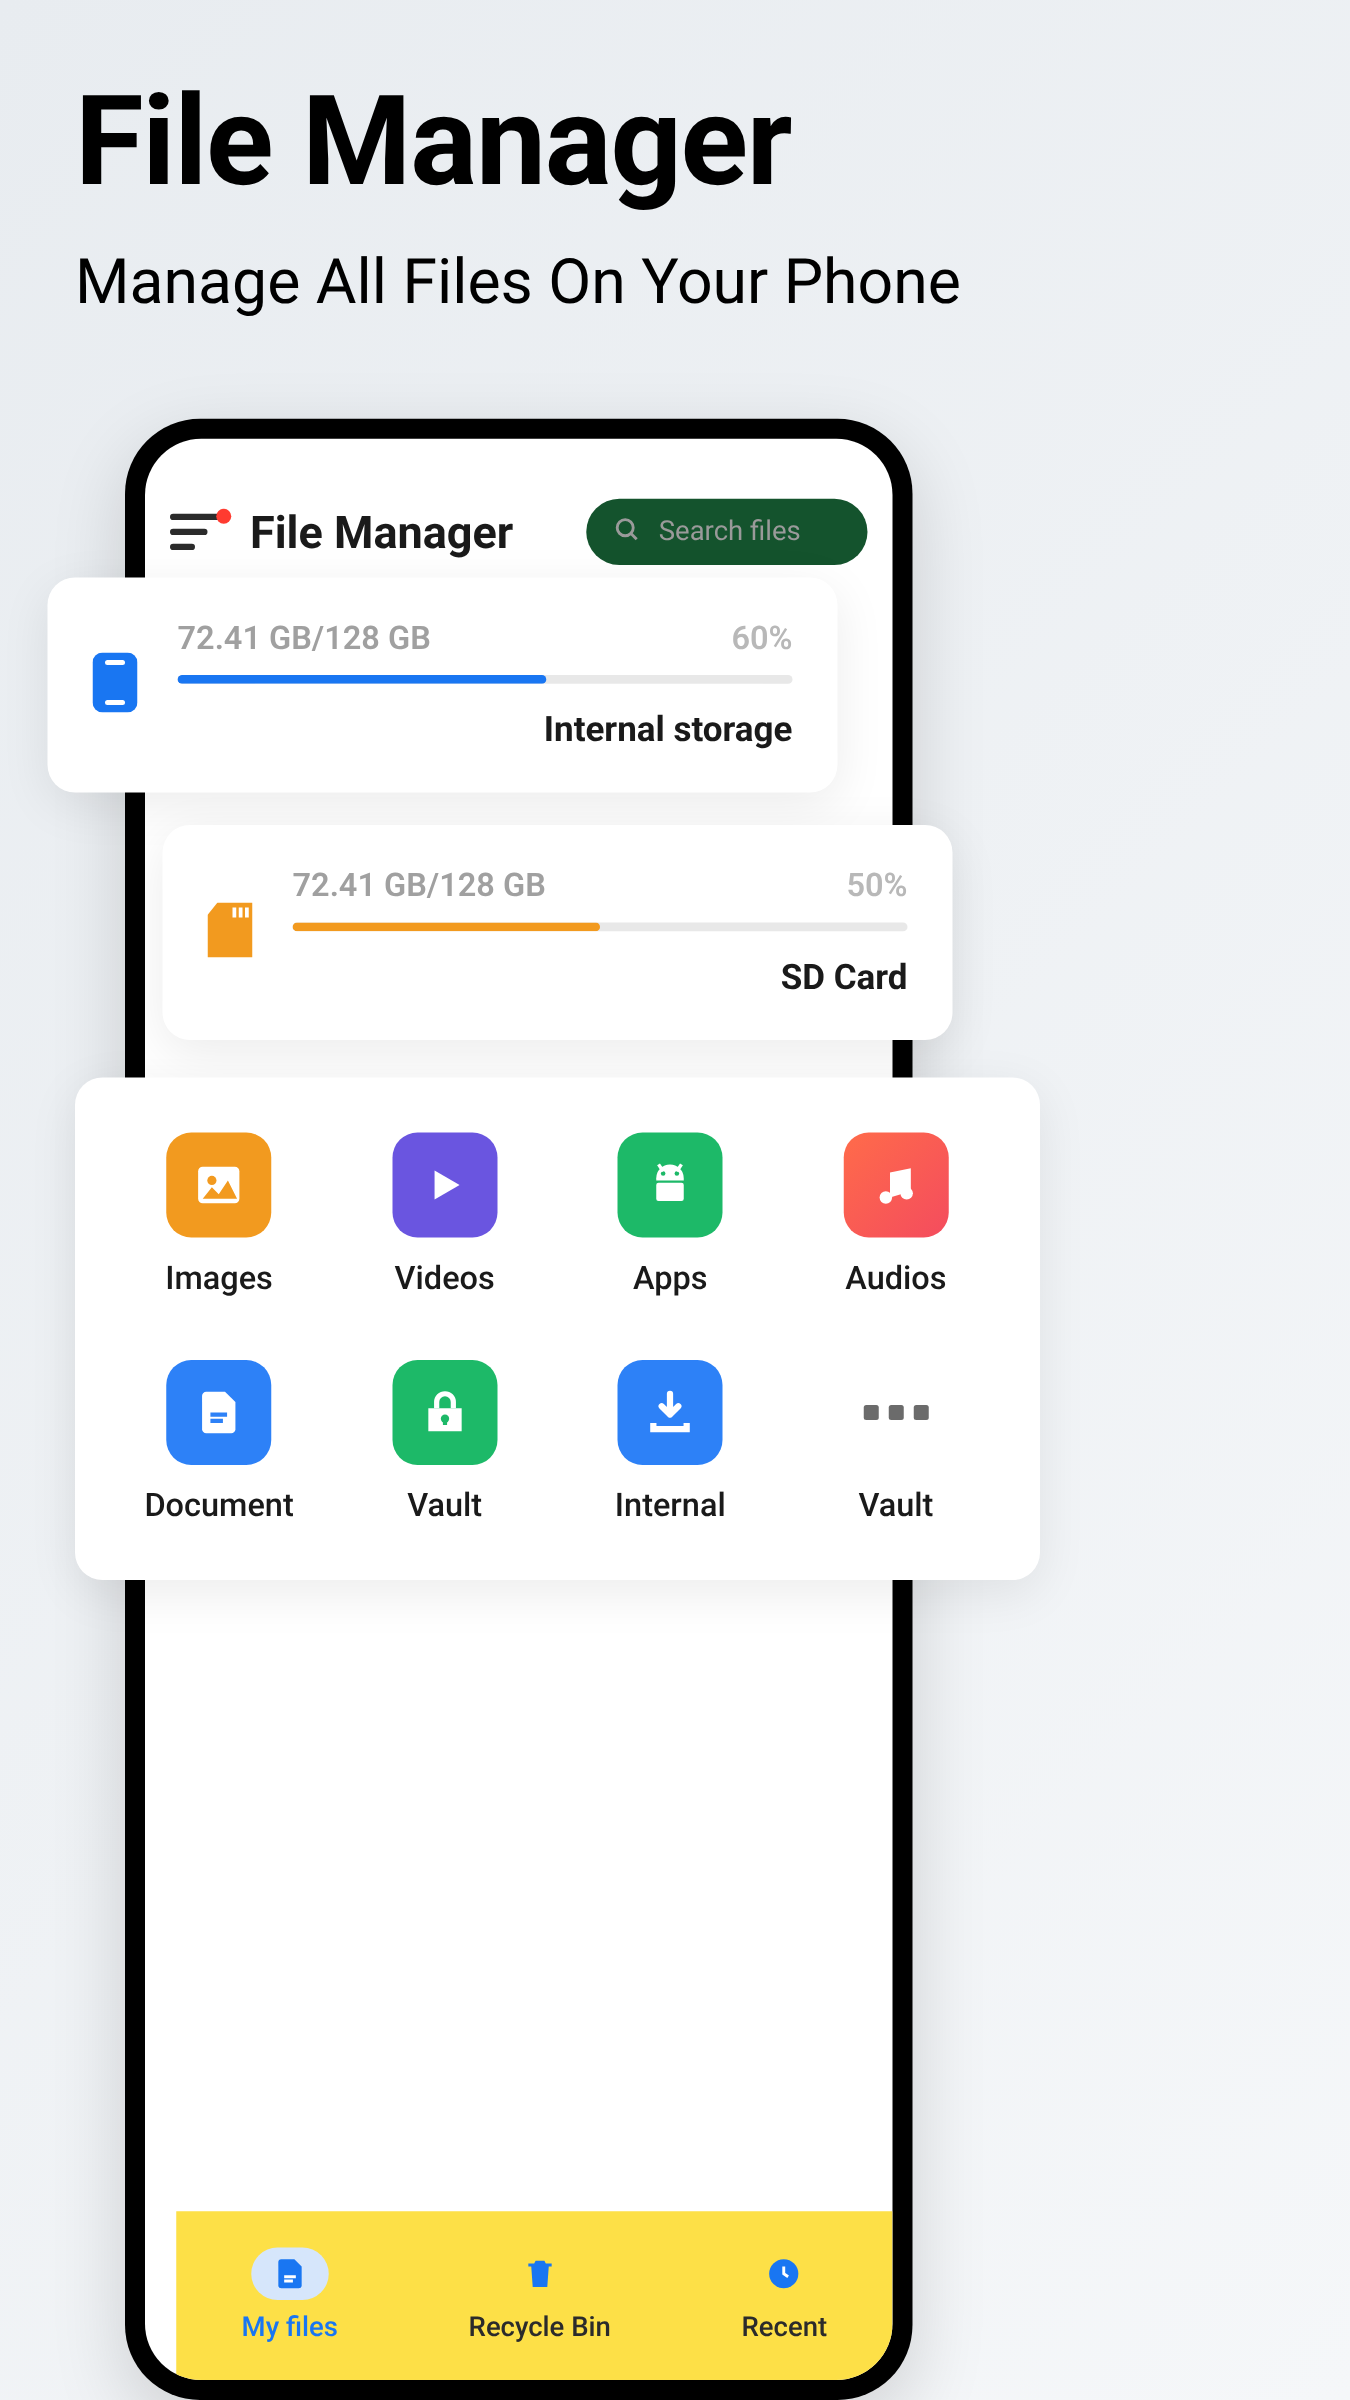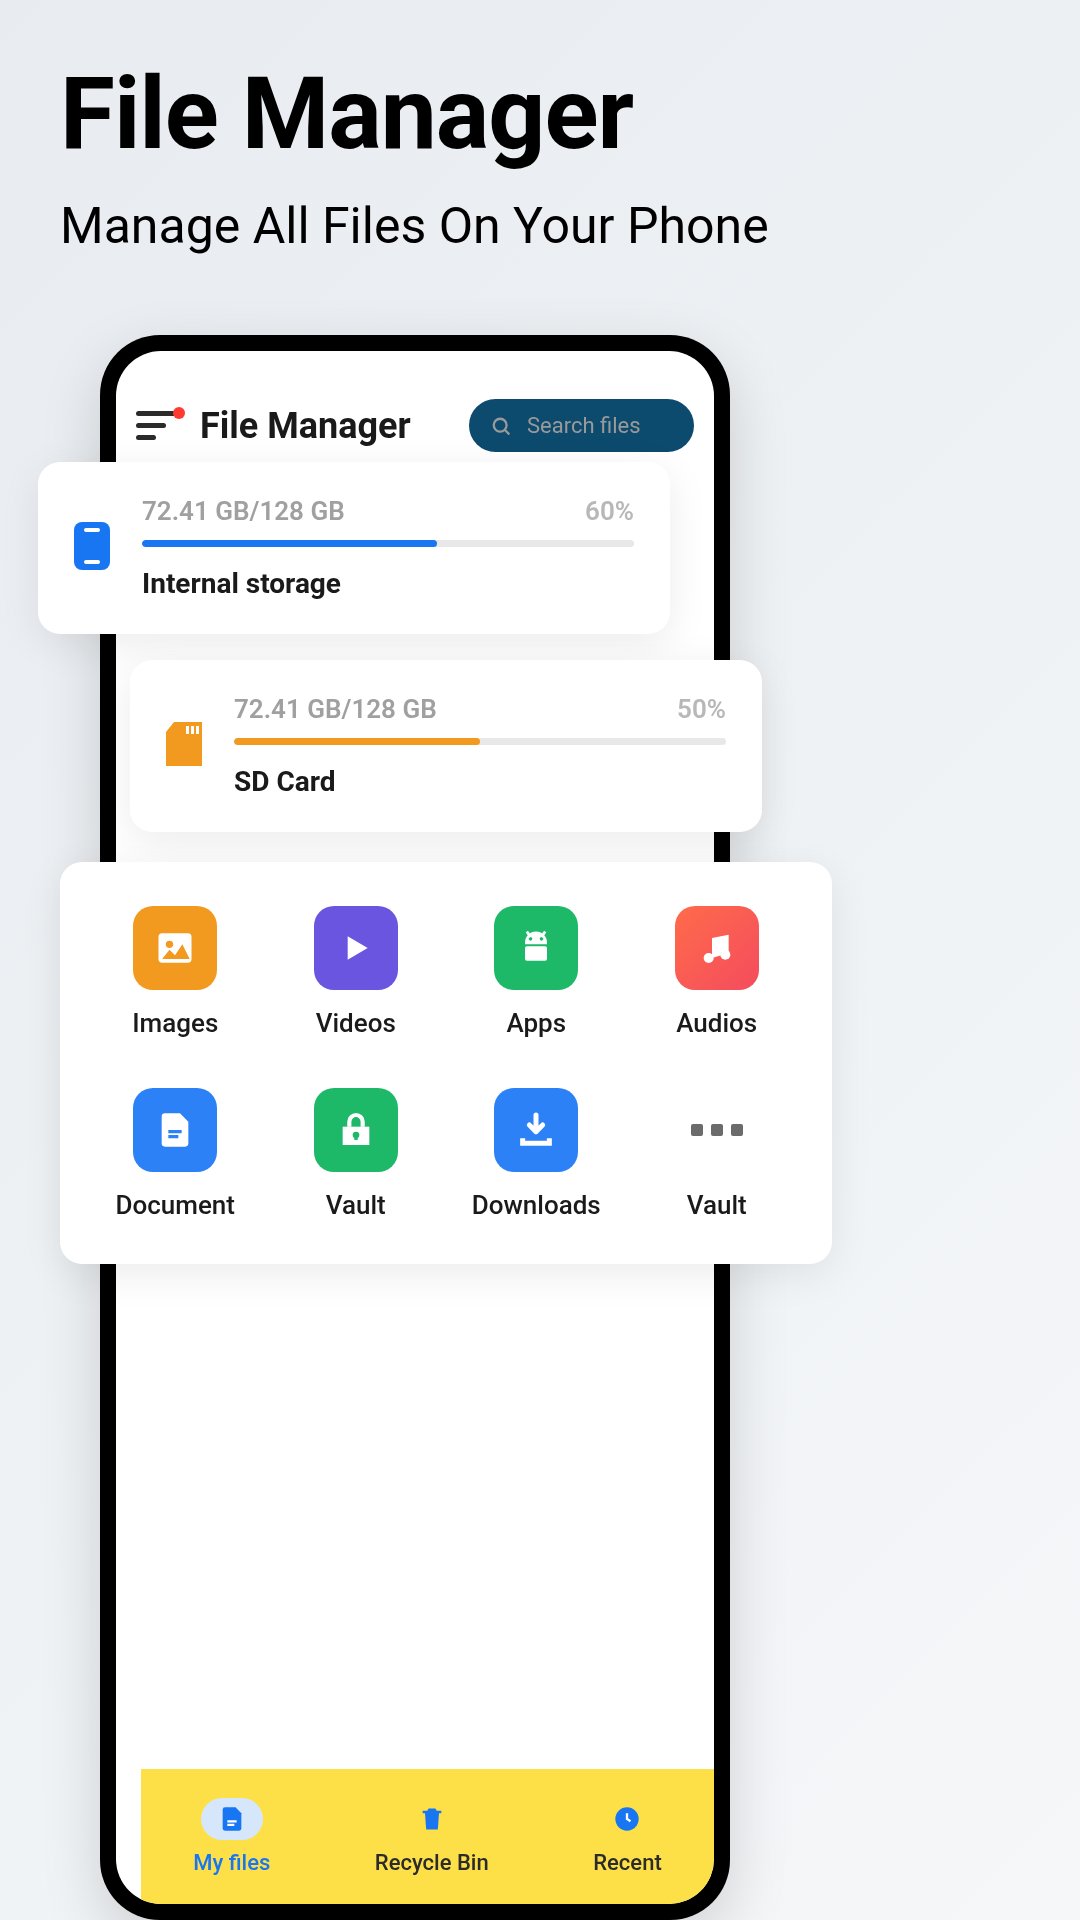--- a/index.html
+++ b/index.html
@@ -69,43 +69,44 @@
       background: #ff3b30;
       border-radius: 50%;
     }
     .app-title {
       font-size: 36px;
       font-weight: 700;
       color: #1a1a1a;
       flex: 1;
     }
     .search-pill {
-      background: #0c4a6e;
+      background: #14532d;
       border-radius: 30px;
       padding: 14px 22px;
       display: flex;
-      align-items: flex-end;
+      align-items: flex-start;
       gap: 14px;
       width: 225px;
     }
     .search-icon-svg { width: 22px; height: 22px; }
     .search-text {
       font-size: 22px;
       color: #9a9a9a;
     }
 
     .storage-card {
       background: #fff;
       border-radius: 22px;
       padding: 34px 36px;
       display: flex;
       align-items: center;
       gap: 32px;
       box-shadow: 0 10px 40px rgba(0,0,0,0.08);
       position: absolute;
+      text-align: right;
     }
     .storage-card.internal {
       left: 38px; top: 462px; width: 632px;
     }
     .storage-card.sdcard {
       left: 130px; top: 660px; width: 632px;
     }
     .storage-icon {
       flex-shrink: 0;
     }
@@ -347,21 +348,21 @@
     </div>
     <span class="cat-label">Vault</span>
   </div>
   <div class="cat-item">
     <div class="cat-icon" style="background:#2d81f7">
       <svg width="40" height="40" viewBox="0 0 24 24" fill="#fff">
           <path d="M12 3v10m0 0l-4-4m4 4l4-4" stroke="#fff" stroke-width="3" fill="none" stroke-linecap="round"></path>
           <path d="M4 17v3h16v-3" stroke="#fff" stroke-width="3" fill="none"></path>
         </svg>
     </div>
-    <span class="cat-label">Downloads</span>
+    <span class="cat-label">Internal</span>
   </div>
   <div class="cat-item">
     <div class="cat-icon">
       <div class="more-dots">
           <span></span>
           <span></span>
           <span></span>
         </div>
     </div>
     <span class="cat-label">Vault</span>

